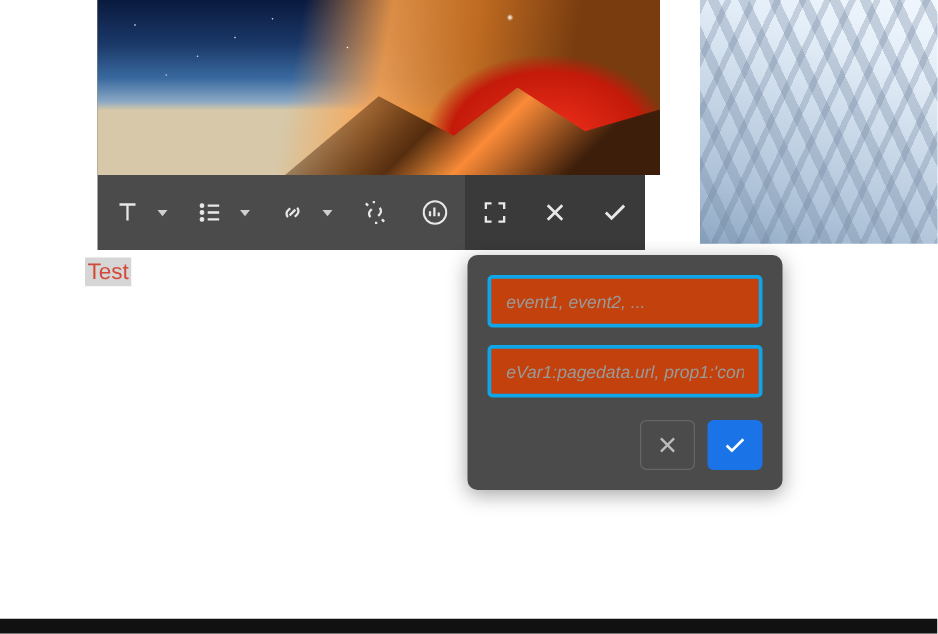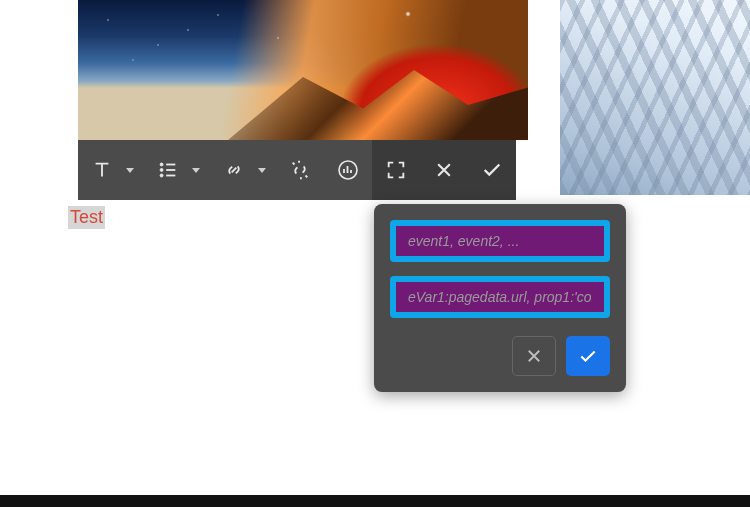--- a/index.html
+++ b/index.html
@@ -75,21 +75,21 @@
     box-shadow: 0 4px 16px rgba(0,0,0,0.35);
   }
   .check-row { display: flex; align-items: center; gap: 12px; margin-bottom: 18px; }
   .chk {
     width: 20px; height: 20px; border: 1px solid #7bb0ff; background: #fff; border-radius: 2px;
     display: flex; align-items: center; justify-content: center; cursor: pointer;
   }
   .chk svg { stroke: #3b3b3b; stroke-width: 3; fill: none; }
   .chk-label { color: #fff; font-size: 15px; }
   .pop-input {
-    width: 100%; height: 42px; background: #701a75; border: 6px solid #0ea5e9;
+    width: 100%; height: 42px; background: #c2410c; border: 3px solid #0ea5e9;
     border-radius: 4px; color: #ddd; font-size: 14px; font-style: italic;
     padding: 0 12px; margin-bottom: 14px; outline: none;
   }
   .pop-input::placeholder { color: #9a9a9a; }
   .pop-actions { display: flex; justify-content: flex-end; gap: 10px; margin-top: 4px; }
   .btn {
     width: 44px; height: 40px; border-radius: 5px; display: flex; align-items: center; justify-content: center;
     cursor: pointer; border: none;
   }
   .btn-cancel { background: #4b4b4b; border: 1px solid #666; }

